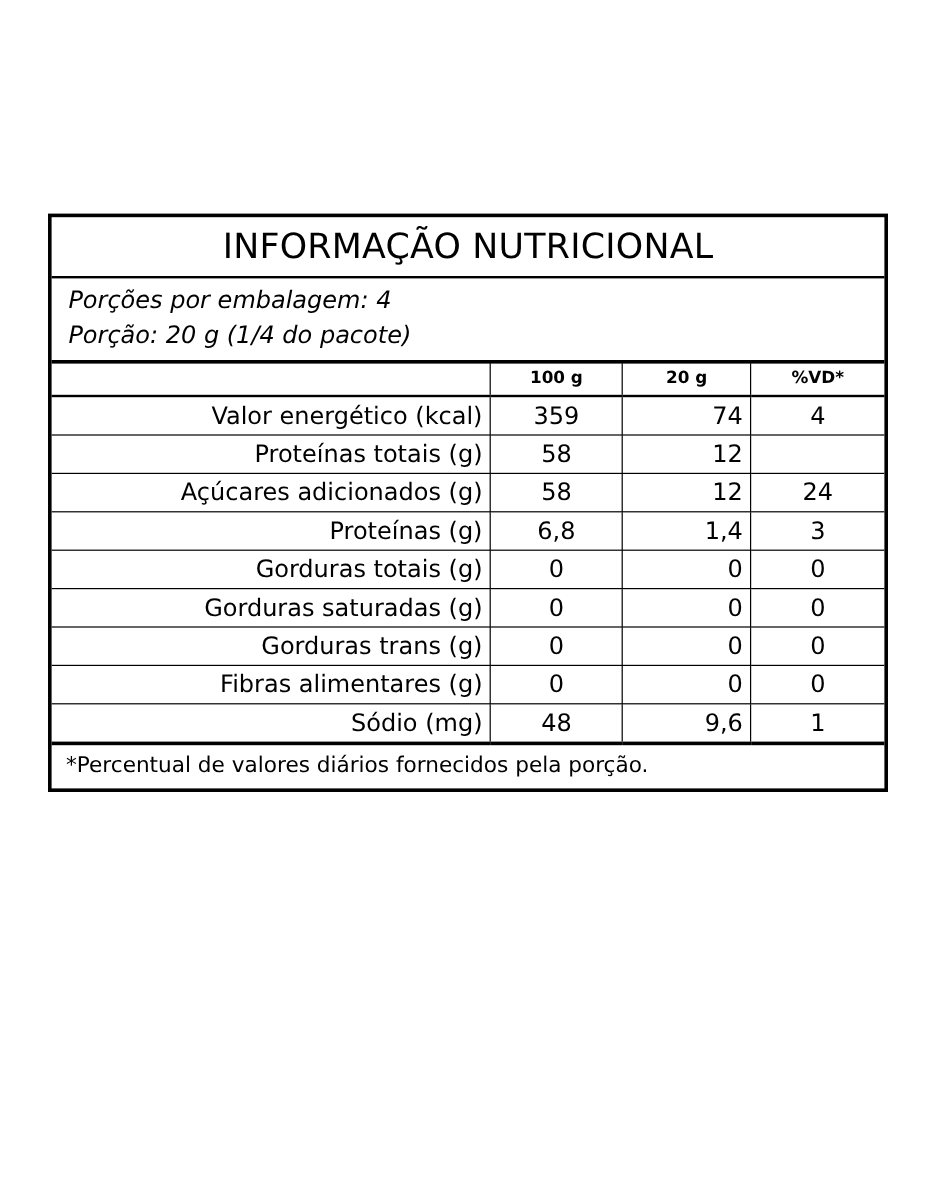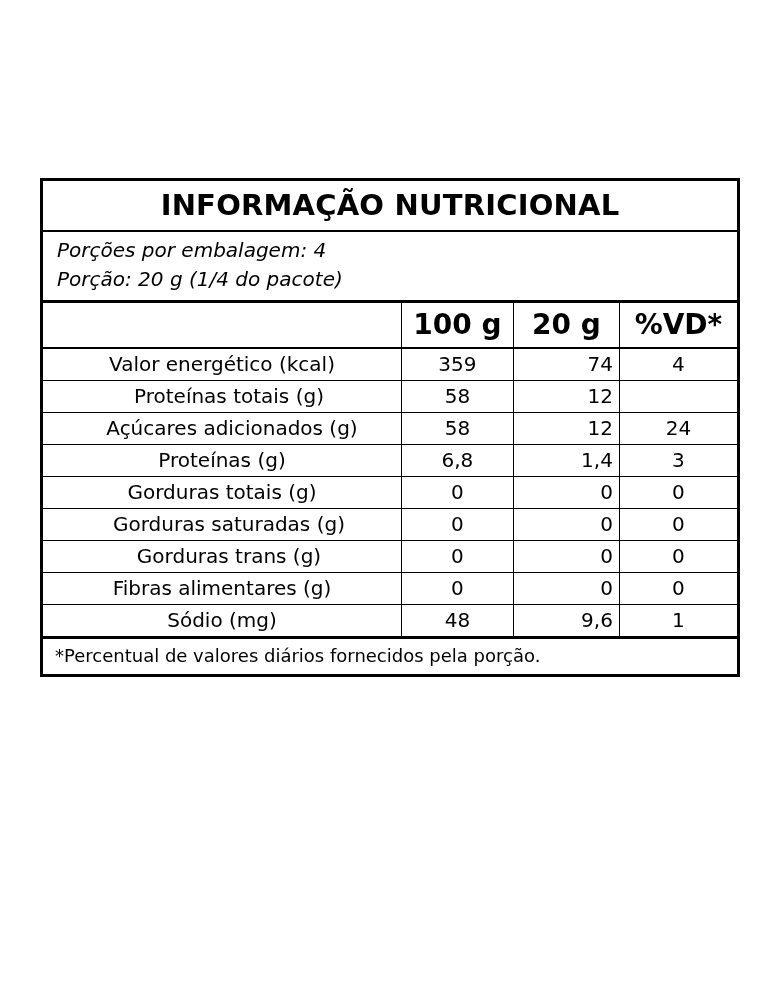--- a/index.html
+++ b/index.html
@@ -19,21 +19,21 @@
     left: 40px;
     top: 178px;
     width: 700px;
     border: 3px solid #000;
     box-sizing: border-box;
     background: #fff;
   }
   .label-title {
     text-align: center;
     font-size: 29px;
-    font-weight: 700;
+    font-weight: 400;
     letter-spacing: 0.2px;
     padding: 9px 0 8px 0;
     line-height: 1.1;
   }
   .portions {
     border-top: 2px solid #000;
     padding: 4px 0 6px 14px;
     font-size: 20px;
     line-height: 1.35;
     font-style: italic;
@@ -49,28 +49,28 @@
   }
   table.nutri th, table.nutri td {
     border-bottom: 1px solid #000;
     padding: 3px 6px;
     line-height: 1.25;
   }
   table.nutri thead th {
     border-bottom: 2px solid #000;
     font-weight: 700;
     text-align: center;
-    font-size: 28px;
+    font-size: 14px;
     padding: 4px 6px 5px 6px;
   }
   table.nutri thead th.blank {
     border-bottom: 2px solid #000;
   }
   .col-name {
-    text-align: center;
+    text-align: right;
     width: 372px;
     border-right: 1px solid #000;
   }
   .col-100 {
     width: 108px;
     text-align: center;
     border-right: 1px solid #000;
   }
   .col-20 {
     width: 105px;

